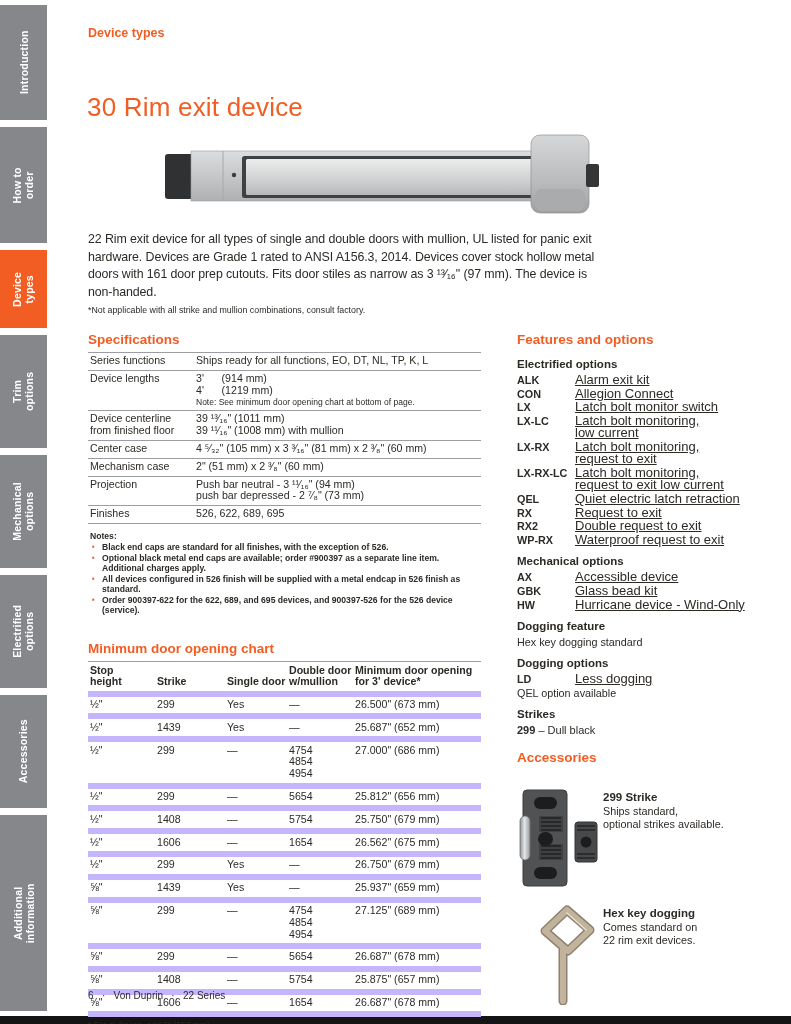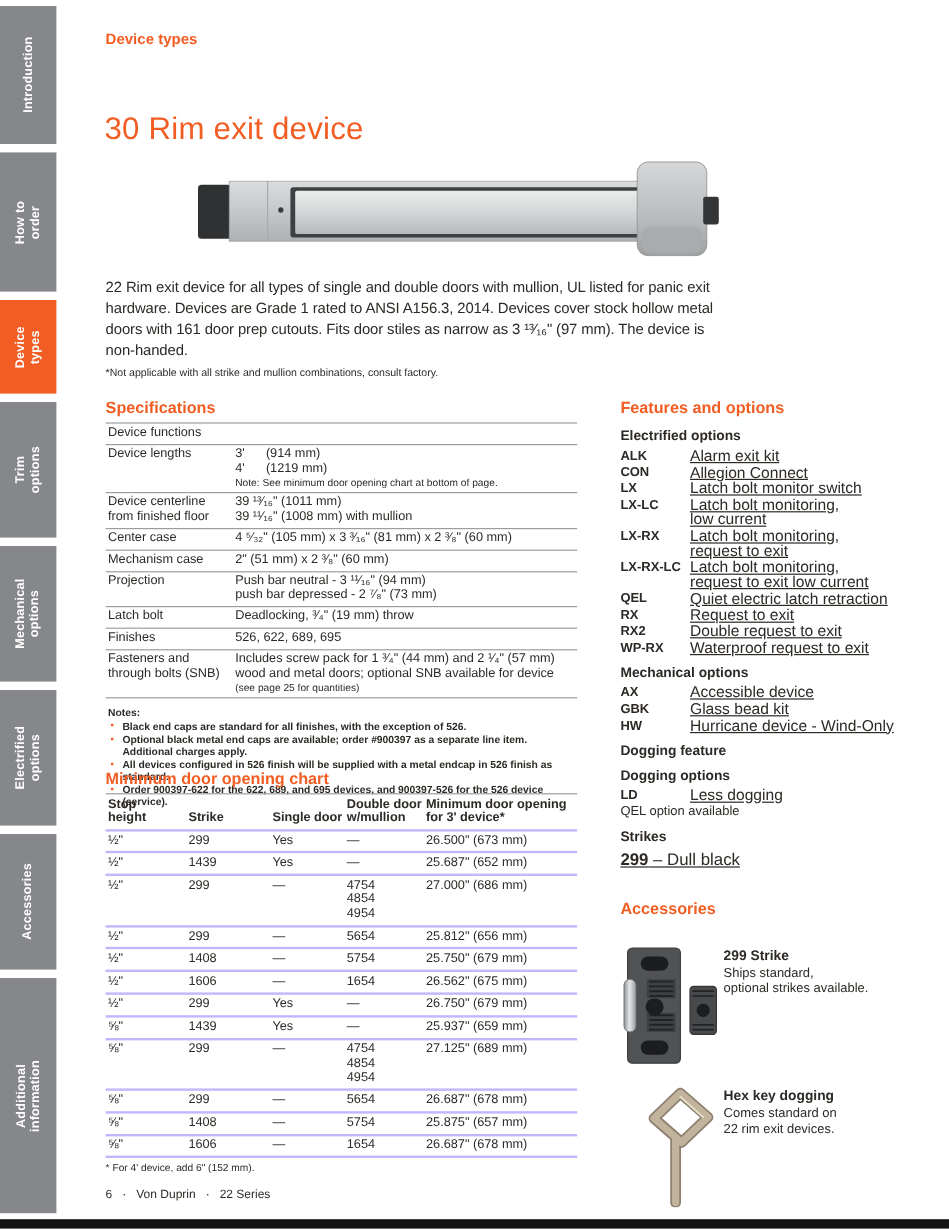--- a/index.html
+++ b/index.html
@@ -49,34 +49,34 @@
   .spec-note:empty { display:none; }
 
   .notes { margin-top:7px; font-size:8.6px; line-height:10.3px; padding-left:2px;font-weight:bold; }
   .note-item { display:grid; grid-template-columns:12px 1fr; margin-top:.5px; }
   .note-item .bullet { color:#f15d22; font-size:8px; line-height:10.3px; padding-left:2px; }
 
   
   .chart { position:absolute; left:88px; top:641px; width:393px; }
   .chart-table { margin-top:5px; border-top:1px solid #9b9da0; }
   .crow { display:grid; grid-template-columns:67px 70px 62px 66px 1fr;
-          border-bottom:2px solid #c4b5fd; padding:2.5px 0 2.5px 2px; }
+          border-bottom:6px solid #c4b5fd; padding:2.5px 0 2.5px 2px; }
   .crow > div { font-size:10.6px; line-height:11.8px; white-space:pre-line; }
   .crow.head > div { font-weight:bold; align-self:end; }
   .chart-foot { margin-top:3px; font-size:8.5px; }
 
   
   .right-col { position:absolute; left:517px; top:332px; width:262px; }
   .rc-title { margin-bottom:11px; }
   .sub { font-weight:bold; font-size:11.5px; margin:9px 0 4px; }
   .opt { display:grid; grid-template-columns:58px 1fr; margin-bottom:1.5px; }
   .opt .code { font-weight:bold; font-size:10.8px; line-height:12.2px; }
   .opt .desc { font-size:13px; line-height:12.2px; white-space:pre-line;text-decoration:underline; }
   .plain { font-size:10.8px; line-height:12.5px; }
-  .strike-line { font-size:14px;text-decoration:underline; }
+  .strike-line { font-size:11px; }
   .strike-line b { font-weight:bold; }
 
   .accessories { position:absolute; left:0; top:418px; width:262px; }
   .acc-item { display:grid; grid-template-columns:86px 1fr; margin-top:14px; }
   .acc-item.first { margin-top:24px; }
   .acc-name { font-weight:bold; font-size:11.5px; margin-top:2px; }
   .acc-desc { font-size:10.8px; line-height:13px; white-space:pre-line; margin-top:2px; }
   .acc-icon-key { padding-left:20px; }
 
   
@@ -151,21 +151,25 @@
 </div>
 
 <div class="intro">22 Rim exit device for all types of single and double doors with mullion, UL listed for panic exit hardware. Devices are Grade 1 rated to ANSI A156.3, 2014. Devices cover stock hollow metal doors with 161 door prep cutouts. Fits door stiles as narrow as 3 ¹³⁄₁₆" (97 mm). The device is non-handed.</div>
 <div class="intro-foot">*Not applicable with all strike and mullion combinations, consult factory.</div>
 
 <div class="left-col">
   <div class="sec-h">Specifications</div>
   <div class="spec-table">
 
       <div class="spec-row">
-        <div class="spec-label">Device functions</div>
+        <div class="spec-label">Series functions</div>
+        <div class="spec-value">
+          <span class="v">Ships ready for all functions, EO, DT, NL, TP, K, L</span>
+
+        </div>
       </div>
 
       <div class="spec-row">
         <div class="spec-label">Device lengths</div>
         <div class="spec-value">
           <span class="v">3'      (914 mm)
 4'      (1219 mm)</span>
           <div class="spec-note">Note: See minimum door opening chart at bottom of page.</div>
         </div>
       </div>
@@ -198,45 +202,29 @@
 
       <div class="spec-row">
         <div class="spec-label">Projection</div>
         <div class="spec-value">
           <span class="v">Push bar neutral - 3 ¹¹⁄₁₆" (94 mm)
 push bar depressed - 2 ⁷⁄₈" (73 mm)</span>
 
         </div>
       </div>
 
-      <div class="spec-row">
-        <div class="spec-label">Latch bolt</div>
-        <div class="spec-value">
-          <span class="v">Deadlocking, ³⁄₄" (19 mm) throw</span>
-
-        </div>
-      </div>
 
       <div class="spec-row">
         <div class="spec-label">Finishes</div>
         <div class="spec-value">
           <span class="v">526, 622, 689, 695</span>
 
         </div>
       </div>
 
-      <div class="spec-row">
-        <div class="spec-label">Fasteners and
-through bolts (SNB)</div>
-        <div class="spec-value">
-          <span class="v">Includes screw pack for 1 ³⁄₄" (44 mm) and 2 ¹⁄₄" (57 mm)
-wood and metal doors; optional SNB available for device</span>
-          <div class="spec-note">(see page 25 for quantities)</div>
-        </div>
-      </div>
     </div>
 
   <div class="notes">
     <div class="notes-label">Notes:</div>
     <div>
 
         <div class="note-item">
           <span class="bullet">▪</span>
           <span class="note-text">Black end caps are standard for all finishes, with the exception of 526.</span>
         </div>
@@ -451,20 +439,21 @@
         <div class="desc">Glass bead kit</div>
       </div>
 
       <div class="opt">
         <div class="code">HW</div>
         <div class="desc">Hurricane device - Wind-Only</div>
       </div>
     </div>
 
   <div class="sub">Dogging feature</div>
+  <div class="plain">Hex key dogging standard</div>
 
   <div class="sub">Dogging options</div>
   <div class="opt">
     <div class="code">LD</div>
     <div class="desc">Less dogging</div>
   </div>
   <div class="plain">QEL option available</div>
 
   <div class="sub">Strikes</div>
   <div class="strike-line"><b>299</b><span> – Dull black</span></div>

